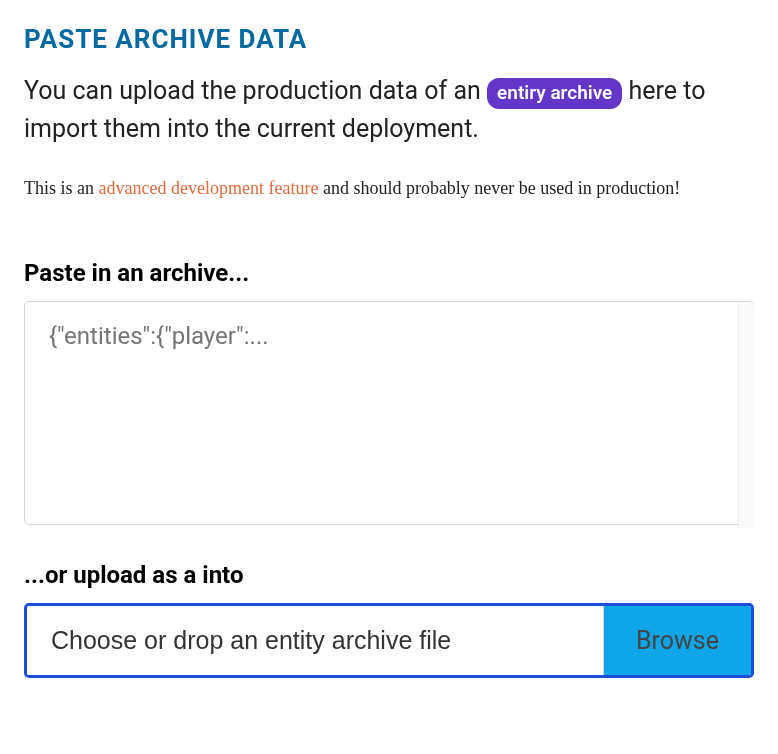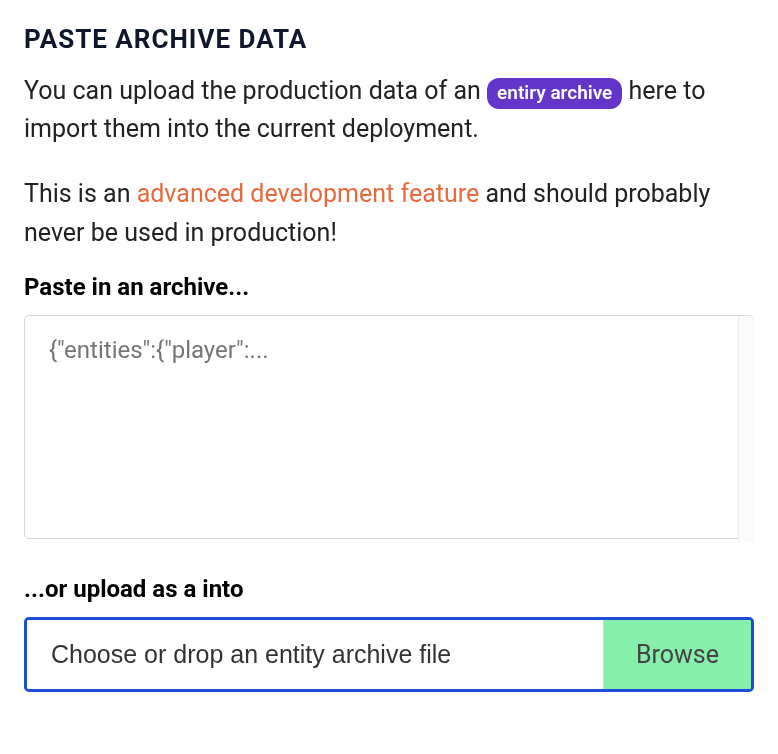--- a/index.html
+++ b/index.html
@@ -11,45 +11,46 @@
       font-family: -apple-system, BlinkMacSystemFont, "Segoe UI", Roboto, Helvetica, Arial, sans-serif;
       padding: 24px;
       color: #222;
       background: #fff;
       width: 778px;
     }
     .heading {
       font-size: 26px;
       font-weight: 700;
       letter-spacing: 1px;
-      color: #0f172a;
+      color: #0369a1;
       margin-bottom: 18px;
     }
     .description {
       font-size: 25px;
       line-height: 1.5;
       color: #222;
       margin-bottom: 28px;
     }
     .tag {
       display: inline-block;
       background: #6435c9;
       color: #fff;
       font-size: 19px;
       font-weight: 600;
       padding: 3px 10px;
       border-radius: 12px;
       vertical-align: baseline;
       line-height: 1.3;
     }
     .warning {
-      font-size: 25px;
+      font-size: 18px;
       line-height: 1.55;
       color: #222;
-      margin-bottom: 20px;
+      margin-bottom: 56px;
+      font-family: Liberation Serif, serif;
     }
     .link {
       color: #e66a3e;
       text-decoration: none;
     }
     .section-label {
       font-size: 24px;
       font-weight: 700;
       color: #000000;
       margin-bottom: 14px;
@@ -97,21 +98,21 @@
       font-size: 25px;
       color: #222;
       background: #fff;
       border: none;
       outline: none;
     }
     .file-input-text::placeholder {
       color: #333;
     }
     .browse-button {
-      background: #86efac;
+      background: #0ea5e9;
       border: none;
       border-left: 1px solid #d6d6d6;
       padding: 20px 32px;
       font-size: 25px;
       color: #444;
       cursor: pointer;
       font-family: inherit;
     }
   </style>
 </head>

